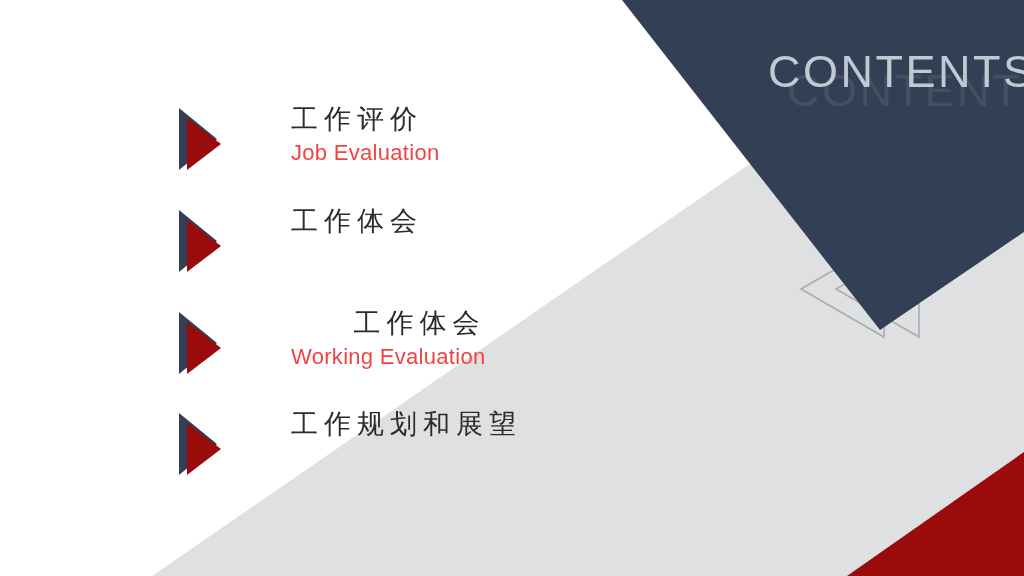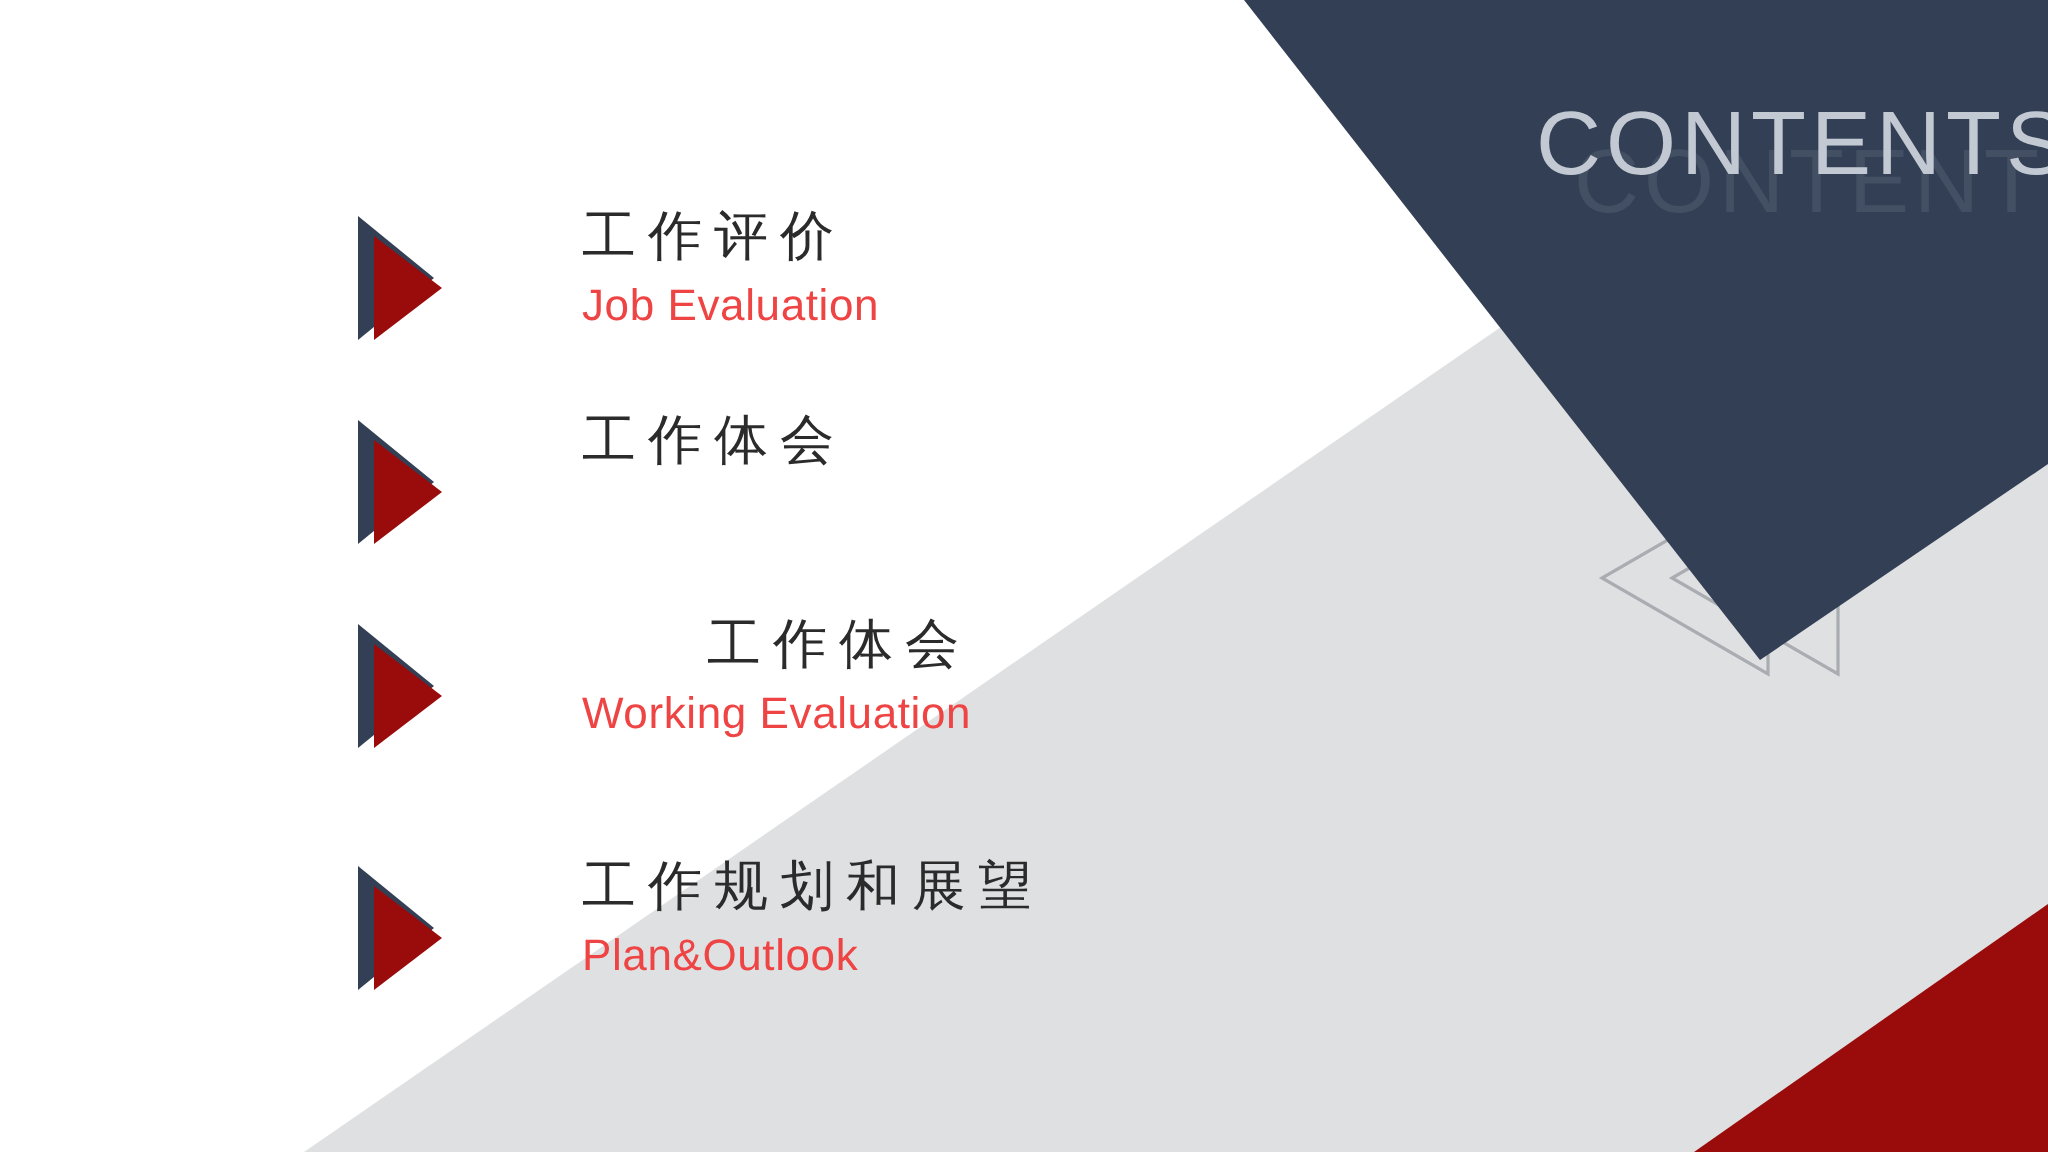--- a/index.html
+++ b/index.html
@@ -161,27 +161,26 @@
           <polygon points="3,0 3,62 41,31" fill="#323F54"></polygon>
           <polygon points="11,10 11,62 45,36" fill="#9A0C0C"></polygon>
         </svg>
       </div>
       <div class="row-text">
         <div class="cn">工作体会</div>
         <div class="en">Working Evaluation</div>
       </div>
     </div>
 
-    <div class="agenda-row" style="top:409px;margin-top:20px;">
+    <div class="agenda-row" style="top:409px;">
       <div class="bullet">
         <svg viewBox="0 0 52 62" width="52" height="62" xmlns="http://www.w3.org/2000/svg">
           <polygon points="3,0 3,62 41,31" fill="#323F54"></polygon>
           <polygon points="11,10 11,62 45,36" fill="#9A0C0C"></polygon>
         </svg>
       </div>
       <div class="row-text">
         <div class="cn">工作规划和展望</div>
-        <div class="en">Plan&amp;Outlook</div>
       </div>
     </div>
 
   </div>
 </div>
 
 </body></html>

